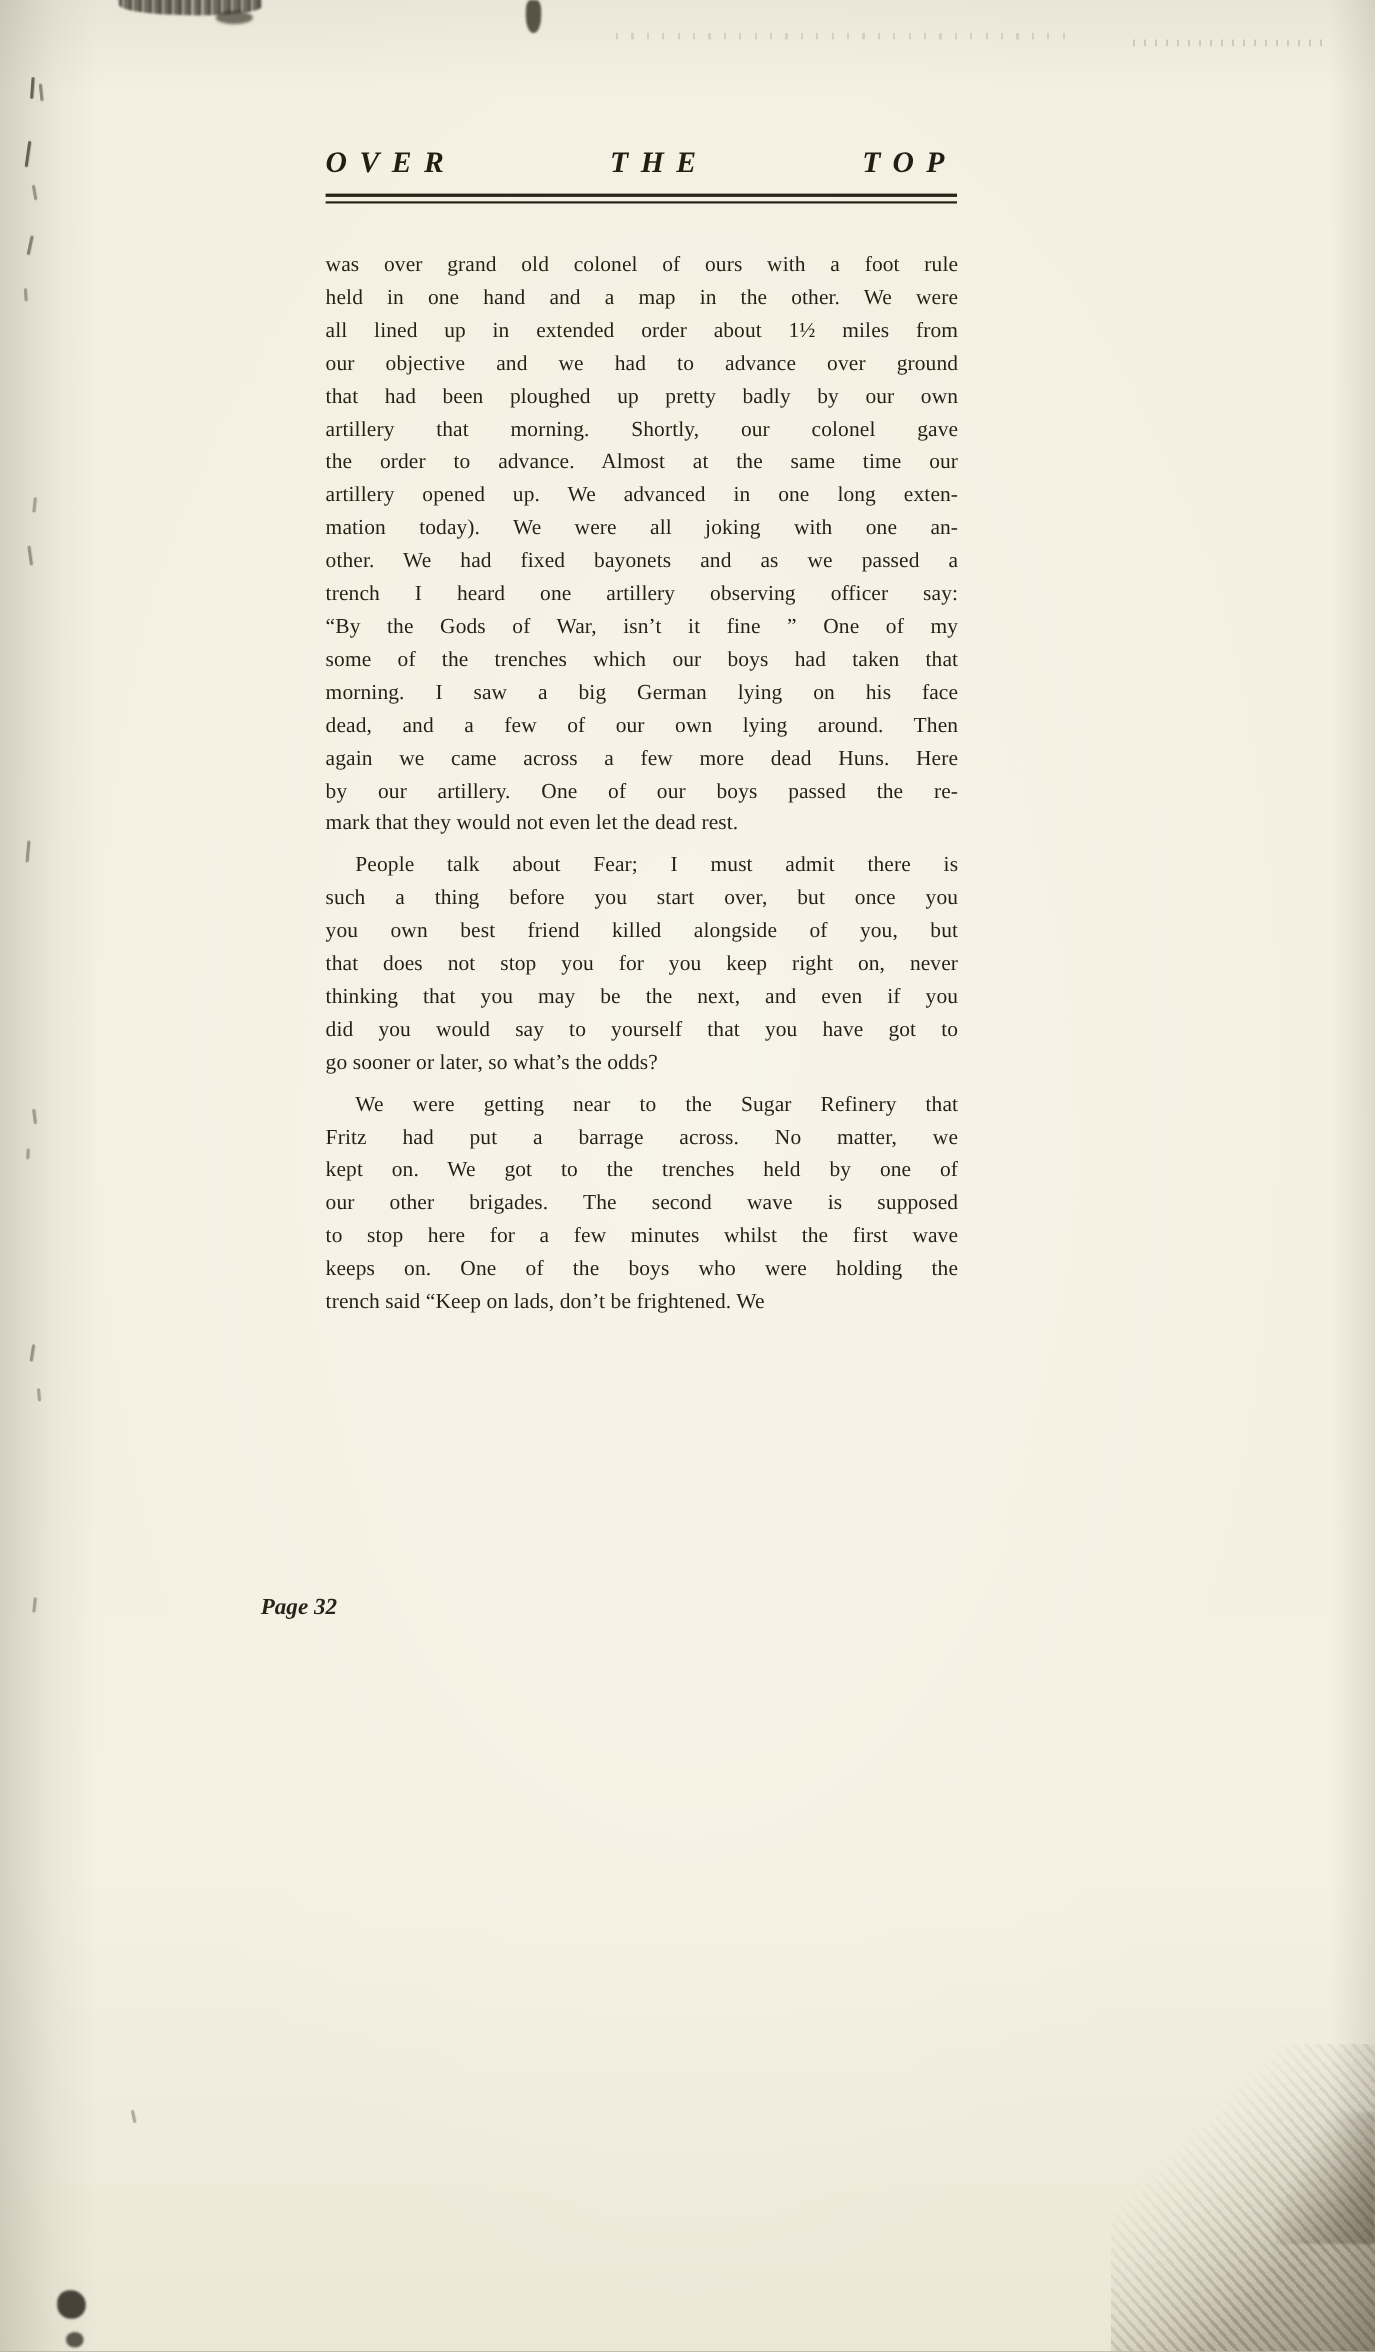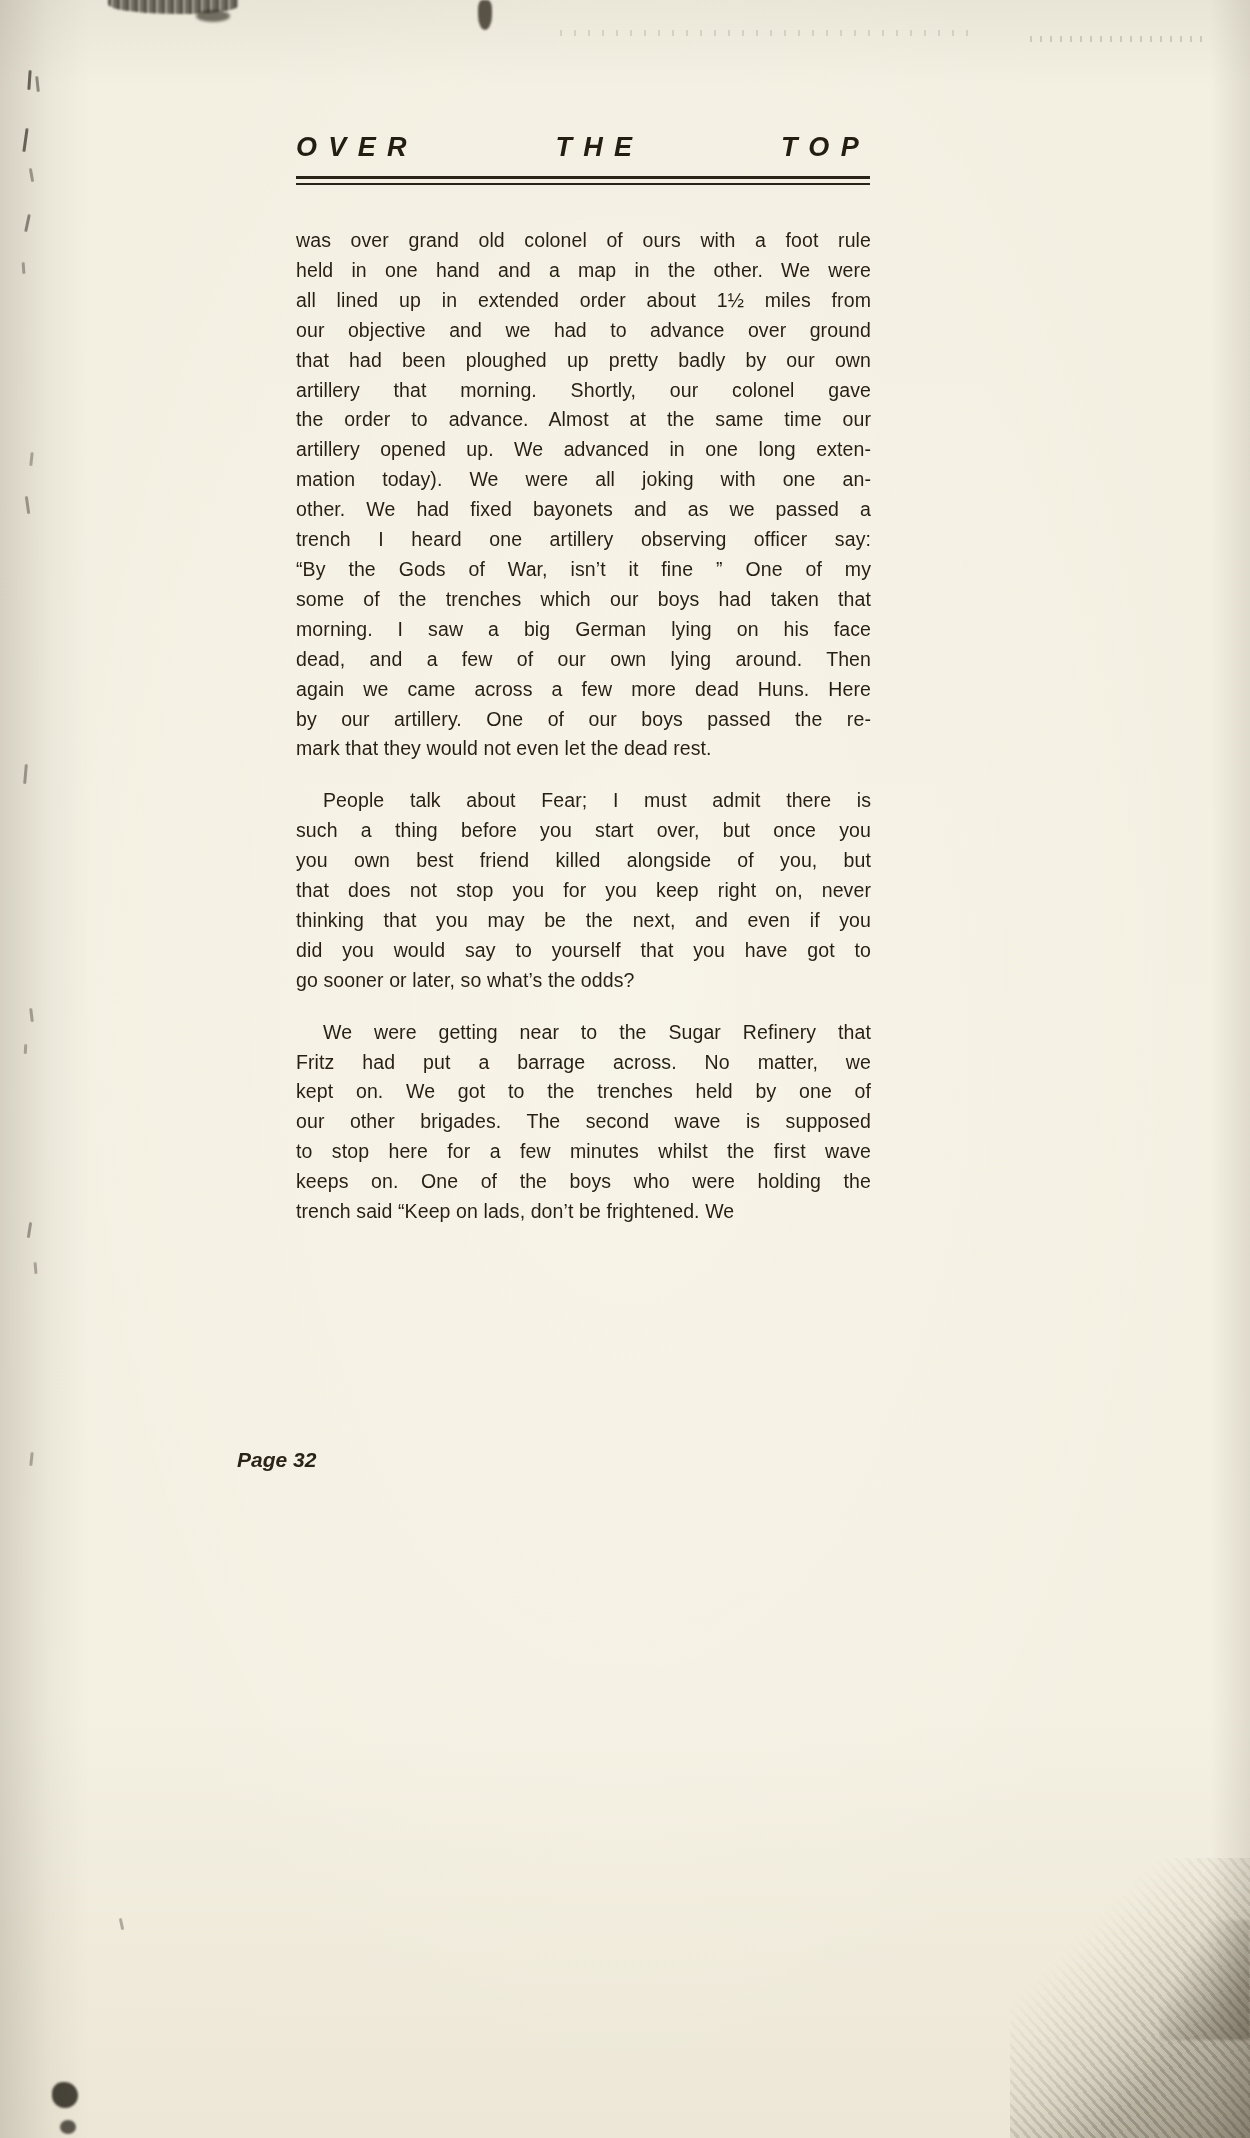--- a/index.html
+++ b/index.html
@@ -10,21 +10,21 @@
   .page {
     position: relative;
     width: 1250px;
     height: 2138px;
     margin: 0 auto;
     overflow: hidden;
     background:
       radial-gradient(ellipse at 50% 45%, rgba(255,253,244,0.35), rgba(0,0,0,0) 70%),
       linear-gradient(180deg, #e9e5d6 0%, #f3efe1 4%, #f4f0e2 80%, #ece7d6 100%);
     color: #2a2318;
-    font-family: Liberation Sans, sans-serif;
+    font-family: Liberation Serif, serif;
   }
   
   .page::before {
     content: "";
     position: absolute;
     left: 0; top: 0; bottom: 0;
     width: 90px;
     background: linear-gradient(90deg, rgba(70,62,48,0.18), rgba(70,62,48,0.05) 55%, rgba(70,62,48,0) 100%);
     pointer-events: none;
   }
@@ -65,21 +65,21 @@
     position: absolute;
     left: 296px;
     top: 226px;
     width: 575px;
     font-size: 19.5px;
     line-height: 29.9px;
     letter-spacing: 0.1px;
     color: #271f13;
   }
   .paragraph { margin: 0; }
-  .paragraph + .paragraph { margin-top: 22px; }
+  .paragraph + .paragraph { margin-top: 8px; }
   .line {
     text-align: justify;
     text-align-last: justify;
   }
   .line.last { text-align-last: left; }
   .line.first-indent { padding-left: 27px; }
 
   .page-number {
     position: absolute;
     left: 237px;

